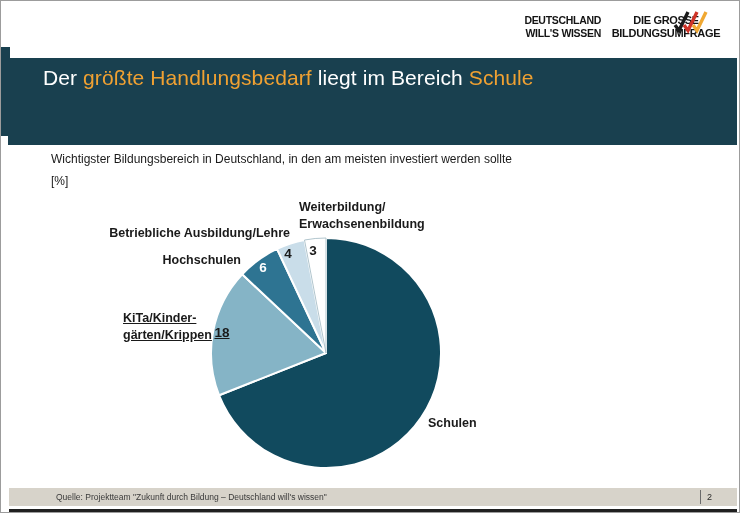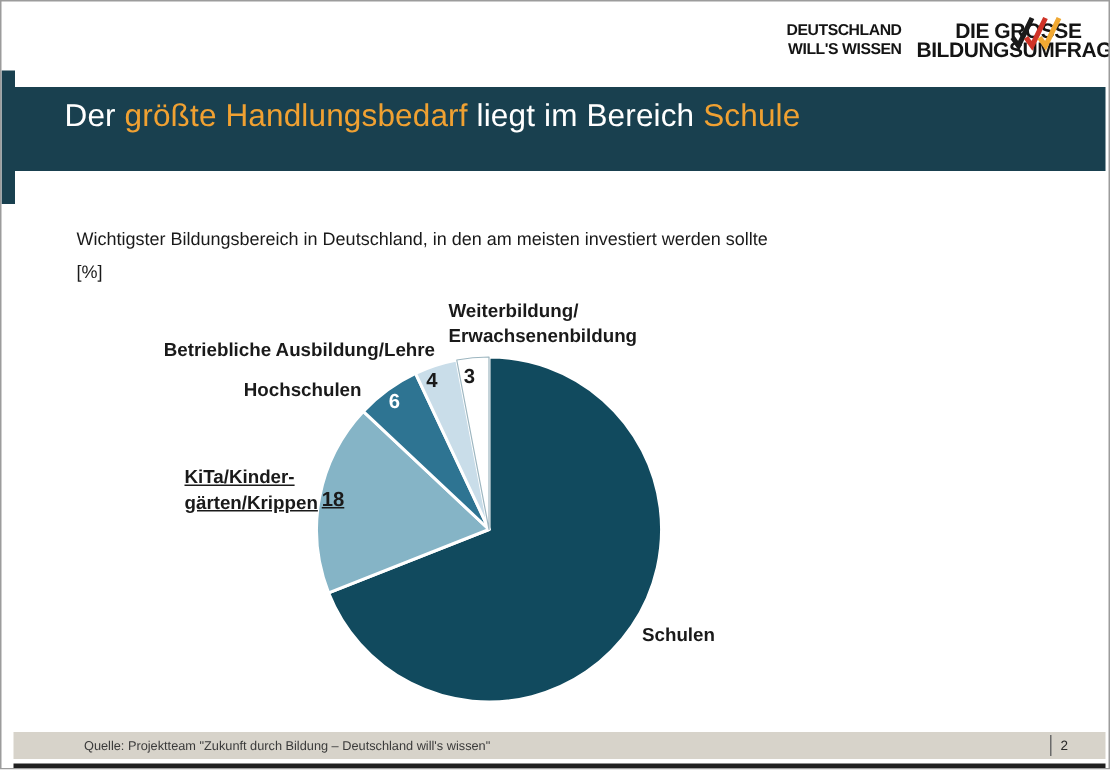--- a/index.html
+++ b/index.html
@@ -7,27 +7,27 @@
     position:relative;width:740px;height:513px;box-sizing:border-box;
     background:#ffffff;border:1px solid #9c9c9c;overflow:hidden;
     font-family:"Liberation Sans", sans-serif;
   }
   
   .logo-left{
     position:absolute;left:510px;top:13px;width:90px;text-align:right;
     font-size:10.5px;font-weight:bold;letter-spacing:-0.3px;line-height:12.5px;color:#141414;
   }
   .logo-right{
-    position:absolute;left:610px;top:13px;width:110px;text-align:right;
-    font-size:14px;font-weight:bold;letter-spacing:-0.3px;line-height:12.5px;color:#141414;
+    position:absolute;left:610px;top:13px;width:110px;text-align:center;
+    font-size:11px;font-weight:bold;letter-spacing:-0.3px;line-height:12.5px;color:#141414;
   }
   .logo-marks{position:absolute;left:62px;top:-5px;width:36px;height:26px;}
   
   .accent-strip{position:absolute;left:0;top:46px;width:9px;height:89px;}
-  .title-bar{position:absolute;left:7px;top:57px;width:729px;height:56px;}
+  .title-bar{position:absolute;left:7px;top:57px;width:729px;height:87px;}
   .slide-title{
     margin:0;padding:7px 10px 0 35px;font-size:21px;font-weight:400;line-height:26px;
     letter-spacing:0.1px;white-space:nowrap;
   }
   
   .subtitle{
     position:absolute;left:50px;top:147px;width:655px;
     font-size:12px;line-height:22px;color:#1a1a1a;white-space:pre-line;
   }
   

